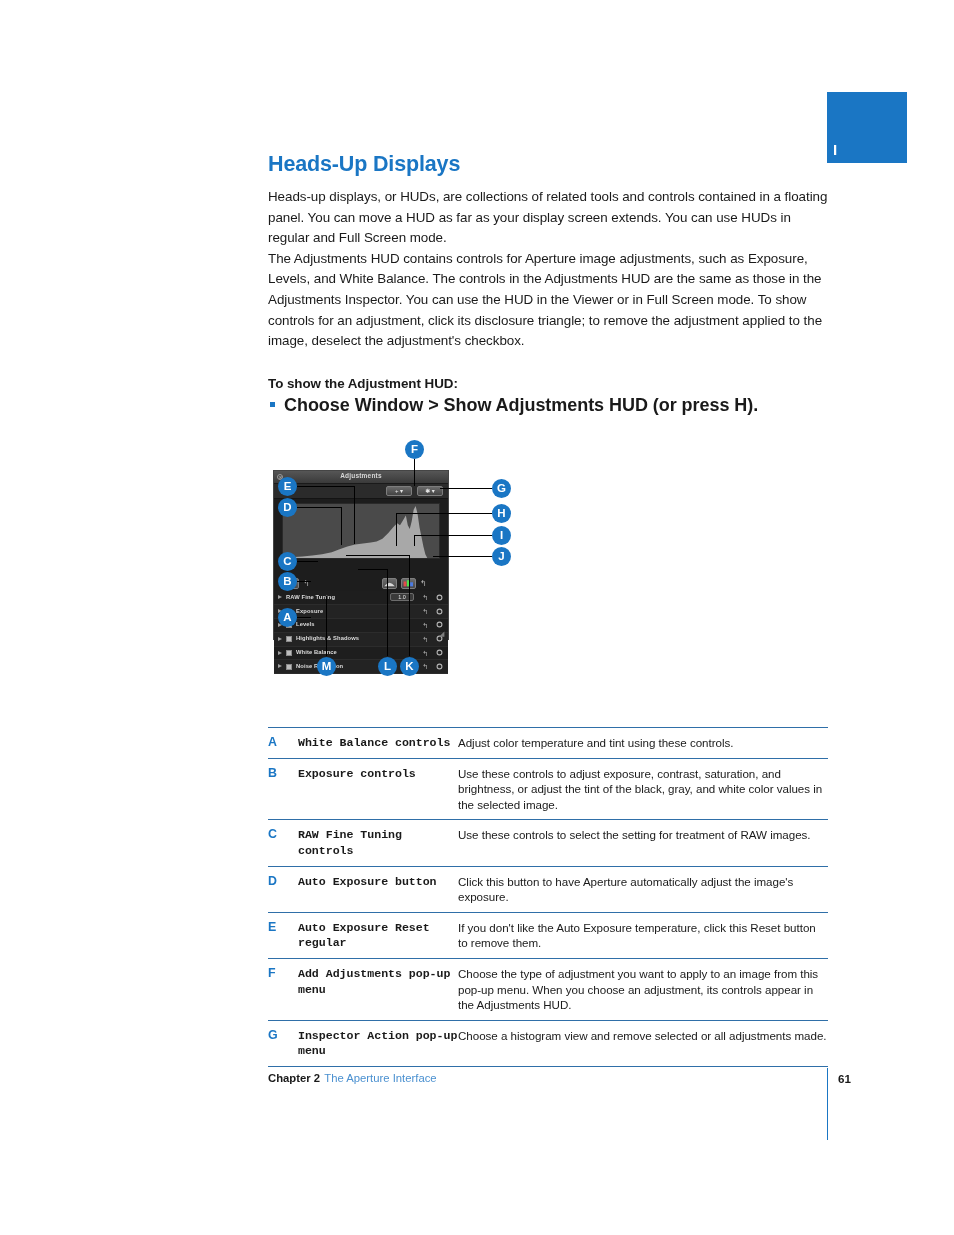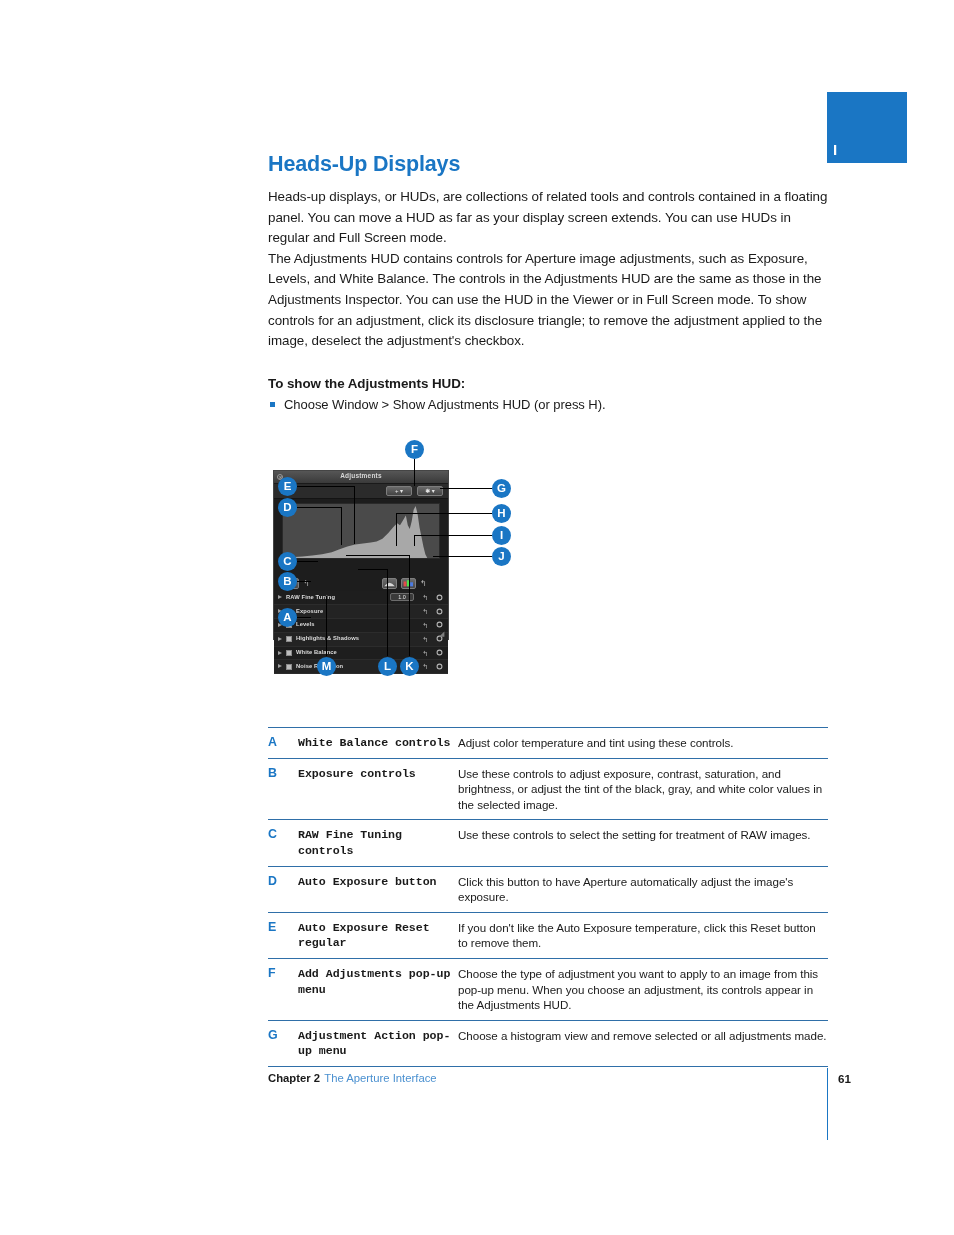--- a/index.html
+++ b/index.html
@@ -71,23 +71,24 @@
   .howto-head {
     font-size: 13.4px;
     font-weight: bold;
     margin: 24px 0 4px 0;
     letter-spacing: -0.05px;
   }
 
   .bullet-row {
     position: relative;
     padding-left: 16px;
-    font-size: 13px;
+    font-size: 18px;
     line-height: 20.6px;
     letter-spacing: -0.05px;
+    font-weight: bold;
   }
   .bullet-mark {
     position: absolute;
     left: 2px;
     top: 7px;
     width: 5px;
     height: 5px;
     background: #1a76c4;
   }
 
@@ -389,21 +390,21 @@
   <span class="chapter-tab-letter">I</span>
 </div>
 
 <div class="content">
 
   <h1 class="page-title">Heads-Up Displays</h1>
   <p class="body-text">Heads-up displays, or HUDs, are collections of related tools and controls contained in a floating panel. You can move a HUD as far as your display screen extends. You can use HUDs in regular and Full Screen mode.</p>
 
   <p class="body-text">The Adjustments HUD contains controls for Aperture image adjustments, such as Exposure, Levels, and White Balance. The controls in the Adjustments HUD are the same as those in the Adjustments Inspector. You can use the HUD in the Viewer or in Full Screen mode. To show controls for an adjustment, click its disclosure triangle; to remove the adjustment applied to the image, deselect the adjustment's checkbox.</p>
 
-  <div class="howto-head">To show the Adjustments HUD:</div>
+  <div class="howto-head">To show the Adjustment HUD:</div>
   <div class="bullet-row">
     <span class="bullet-mark"></span>
     <span>Choose Window &gt; Show Adjustments HUD (or press H).</span>
   </div>
 
   <div class="figure">
 
     <div class="hud">
 
       <div class="hud-titlebar">
@@ -601,21 +602,21 @@
       <td class="col-term">Auto Exposure Reset regular</td>
       <td class="col-desc">If you don't like the Auto Exposure temperature, click this Reset button to remove them.</td>
     </tr>
     <tr>
       <td class="col-key">F</td>
       <td class="col-term">Add Adjustments pop-up menu</td>
       <td class="col-desc">Choose the type of adjustment you want to apply to an image from this pop-up menu. When you choose an adjustment, its controls appear in the Adjustments HUD.</td>
     </tr>
     <tr>
       <td class="col-key">G</td>
-      <td class="col-term">Adjustment Action pop-up menu</td>
+      <td class="col-term">Inspector Action pop-up menu</td>
       <td class="col-desc">Choose a histogram view and remove selected or all adjustments made.</td>
     </tr>
   </tbody>
 </table>
 
 <div class="footer">
   <span class="footer-chapter">Chapter 2</span>
   <span class="footer-section">The Aperture Interface</span>
 </div>
 <div class="footer-rule"></div>

